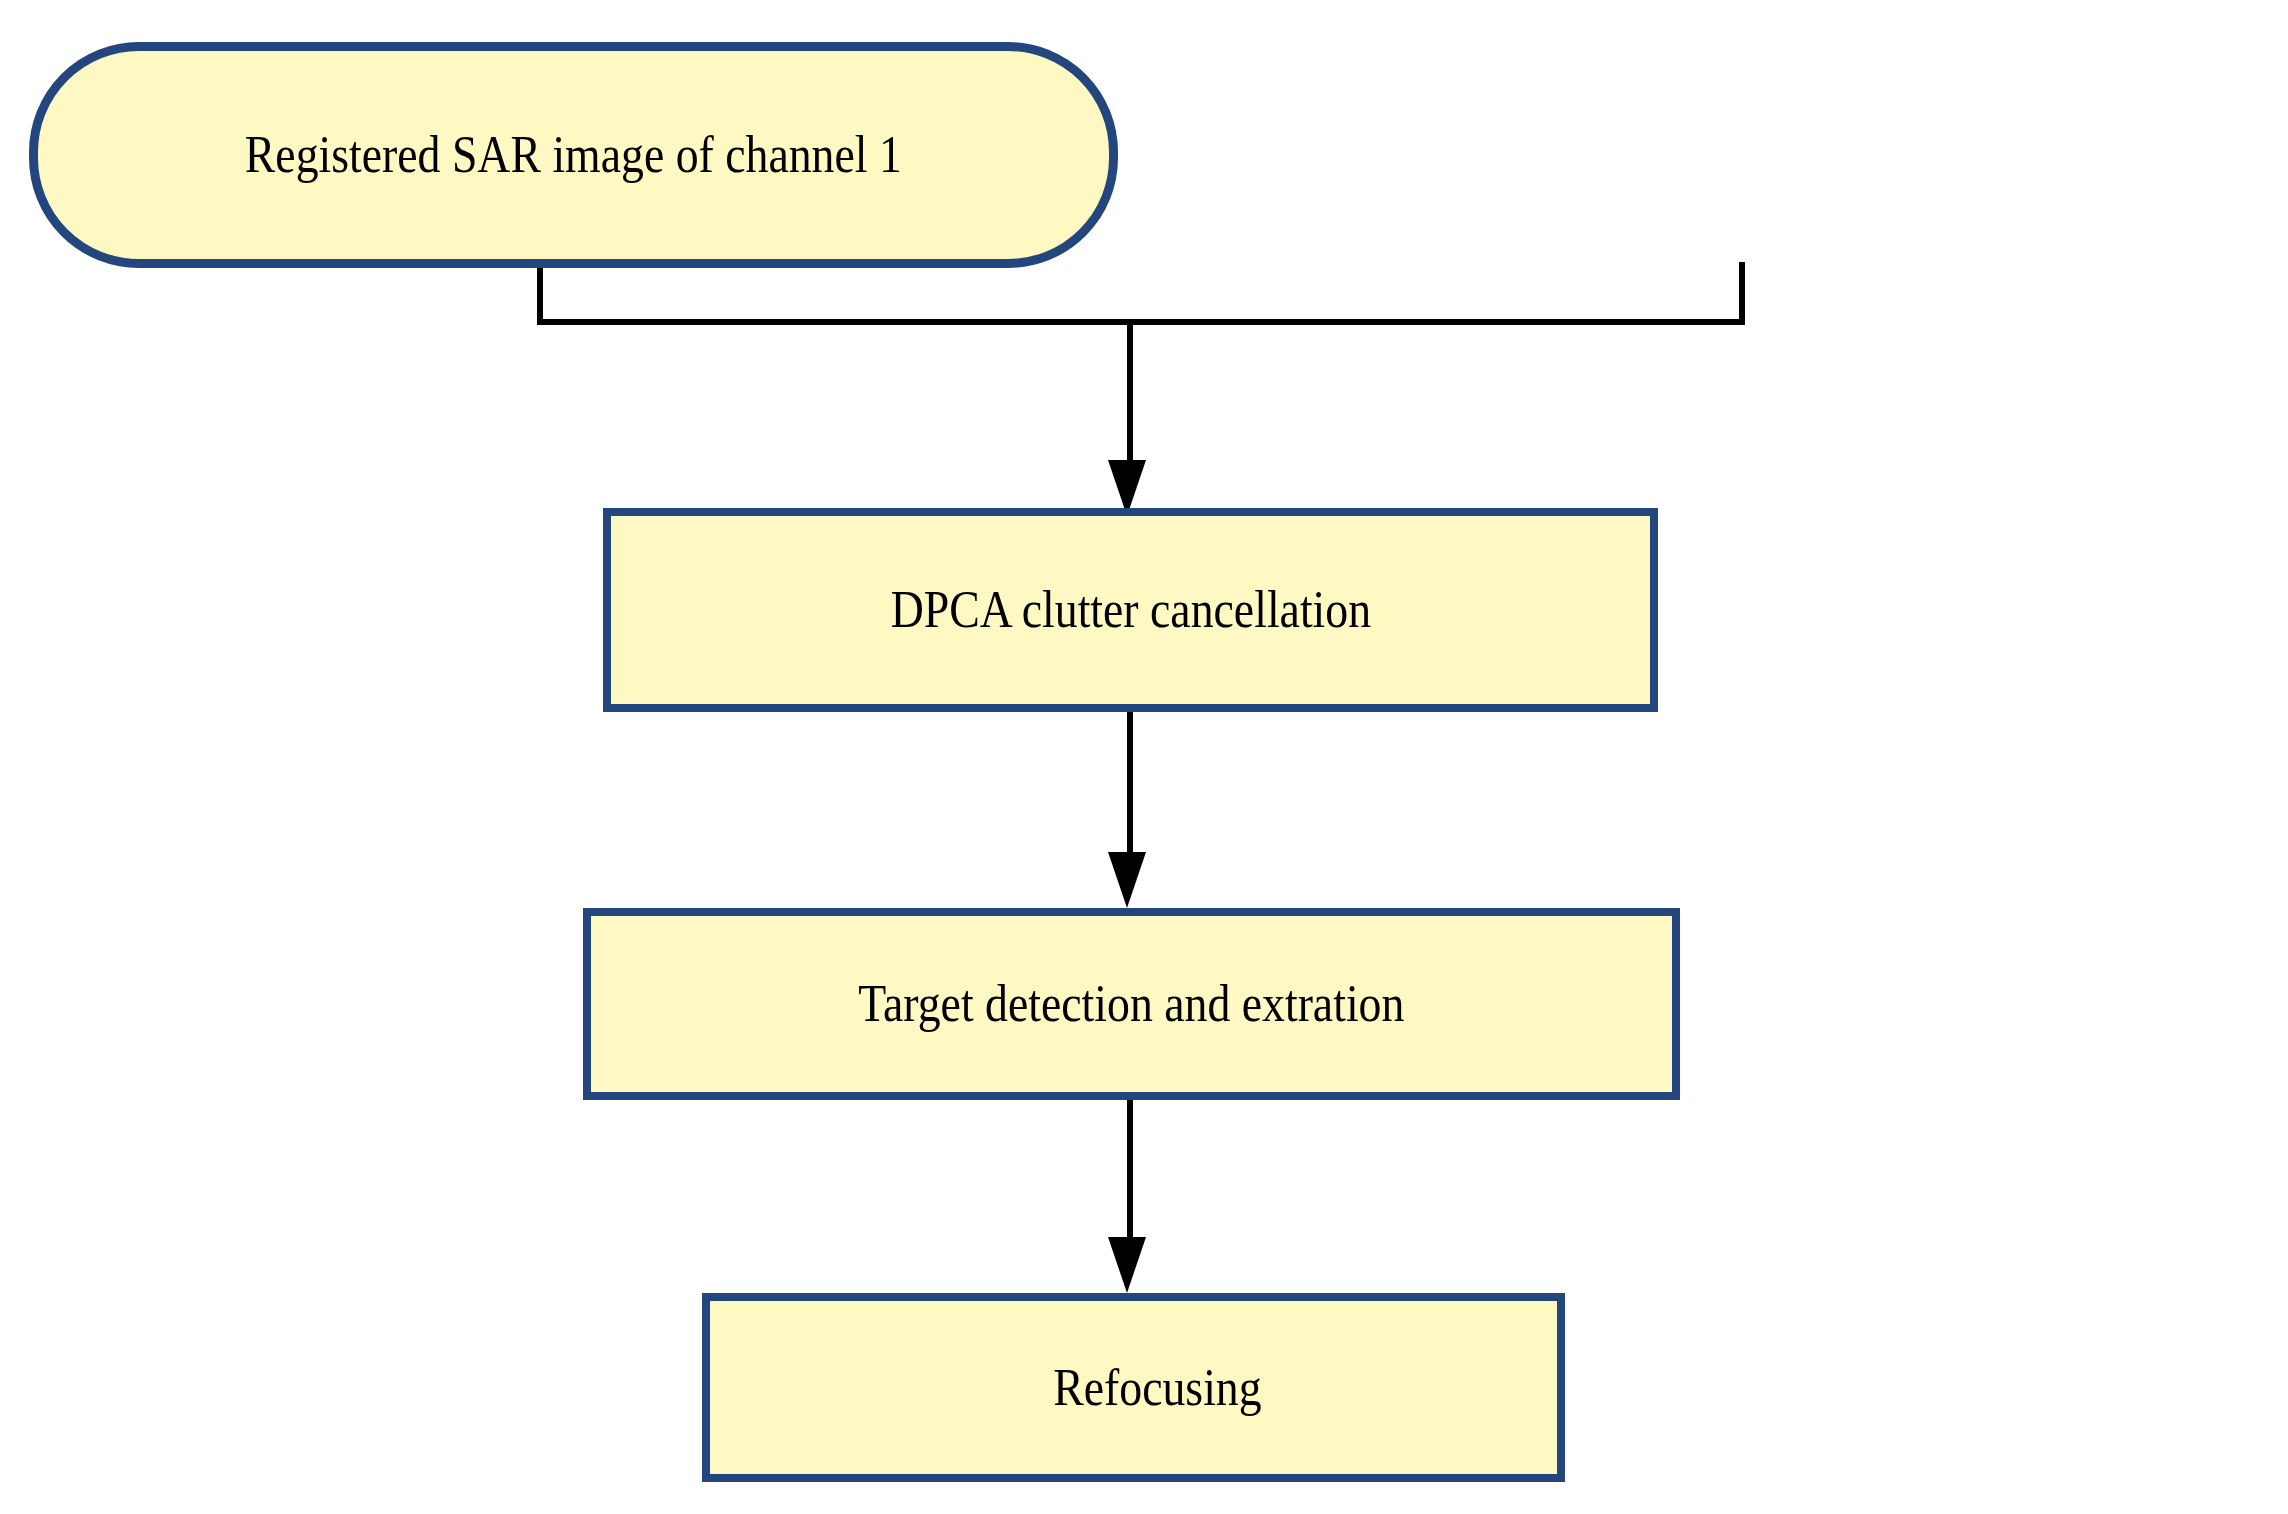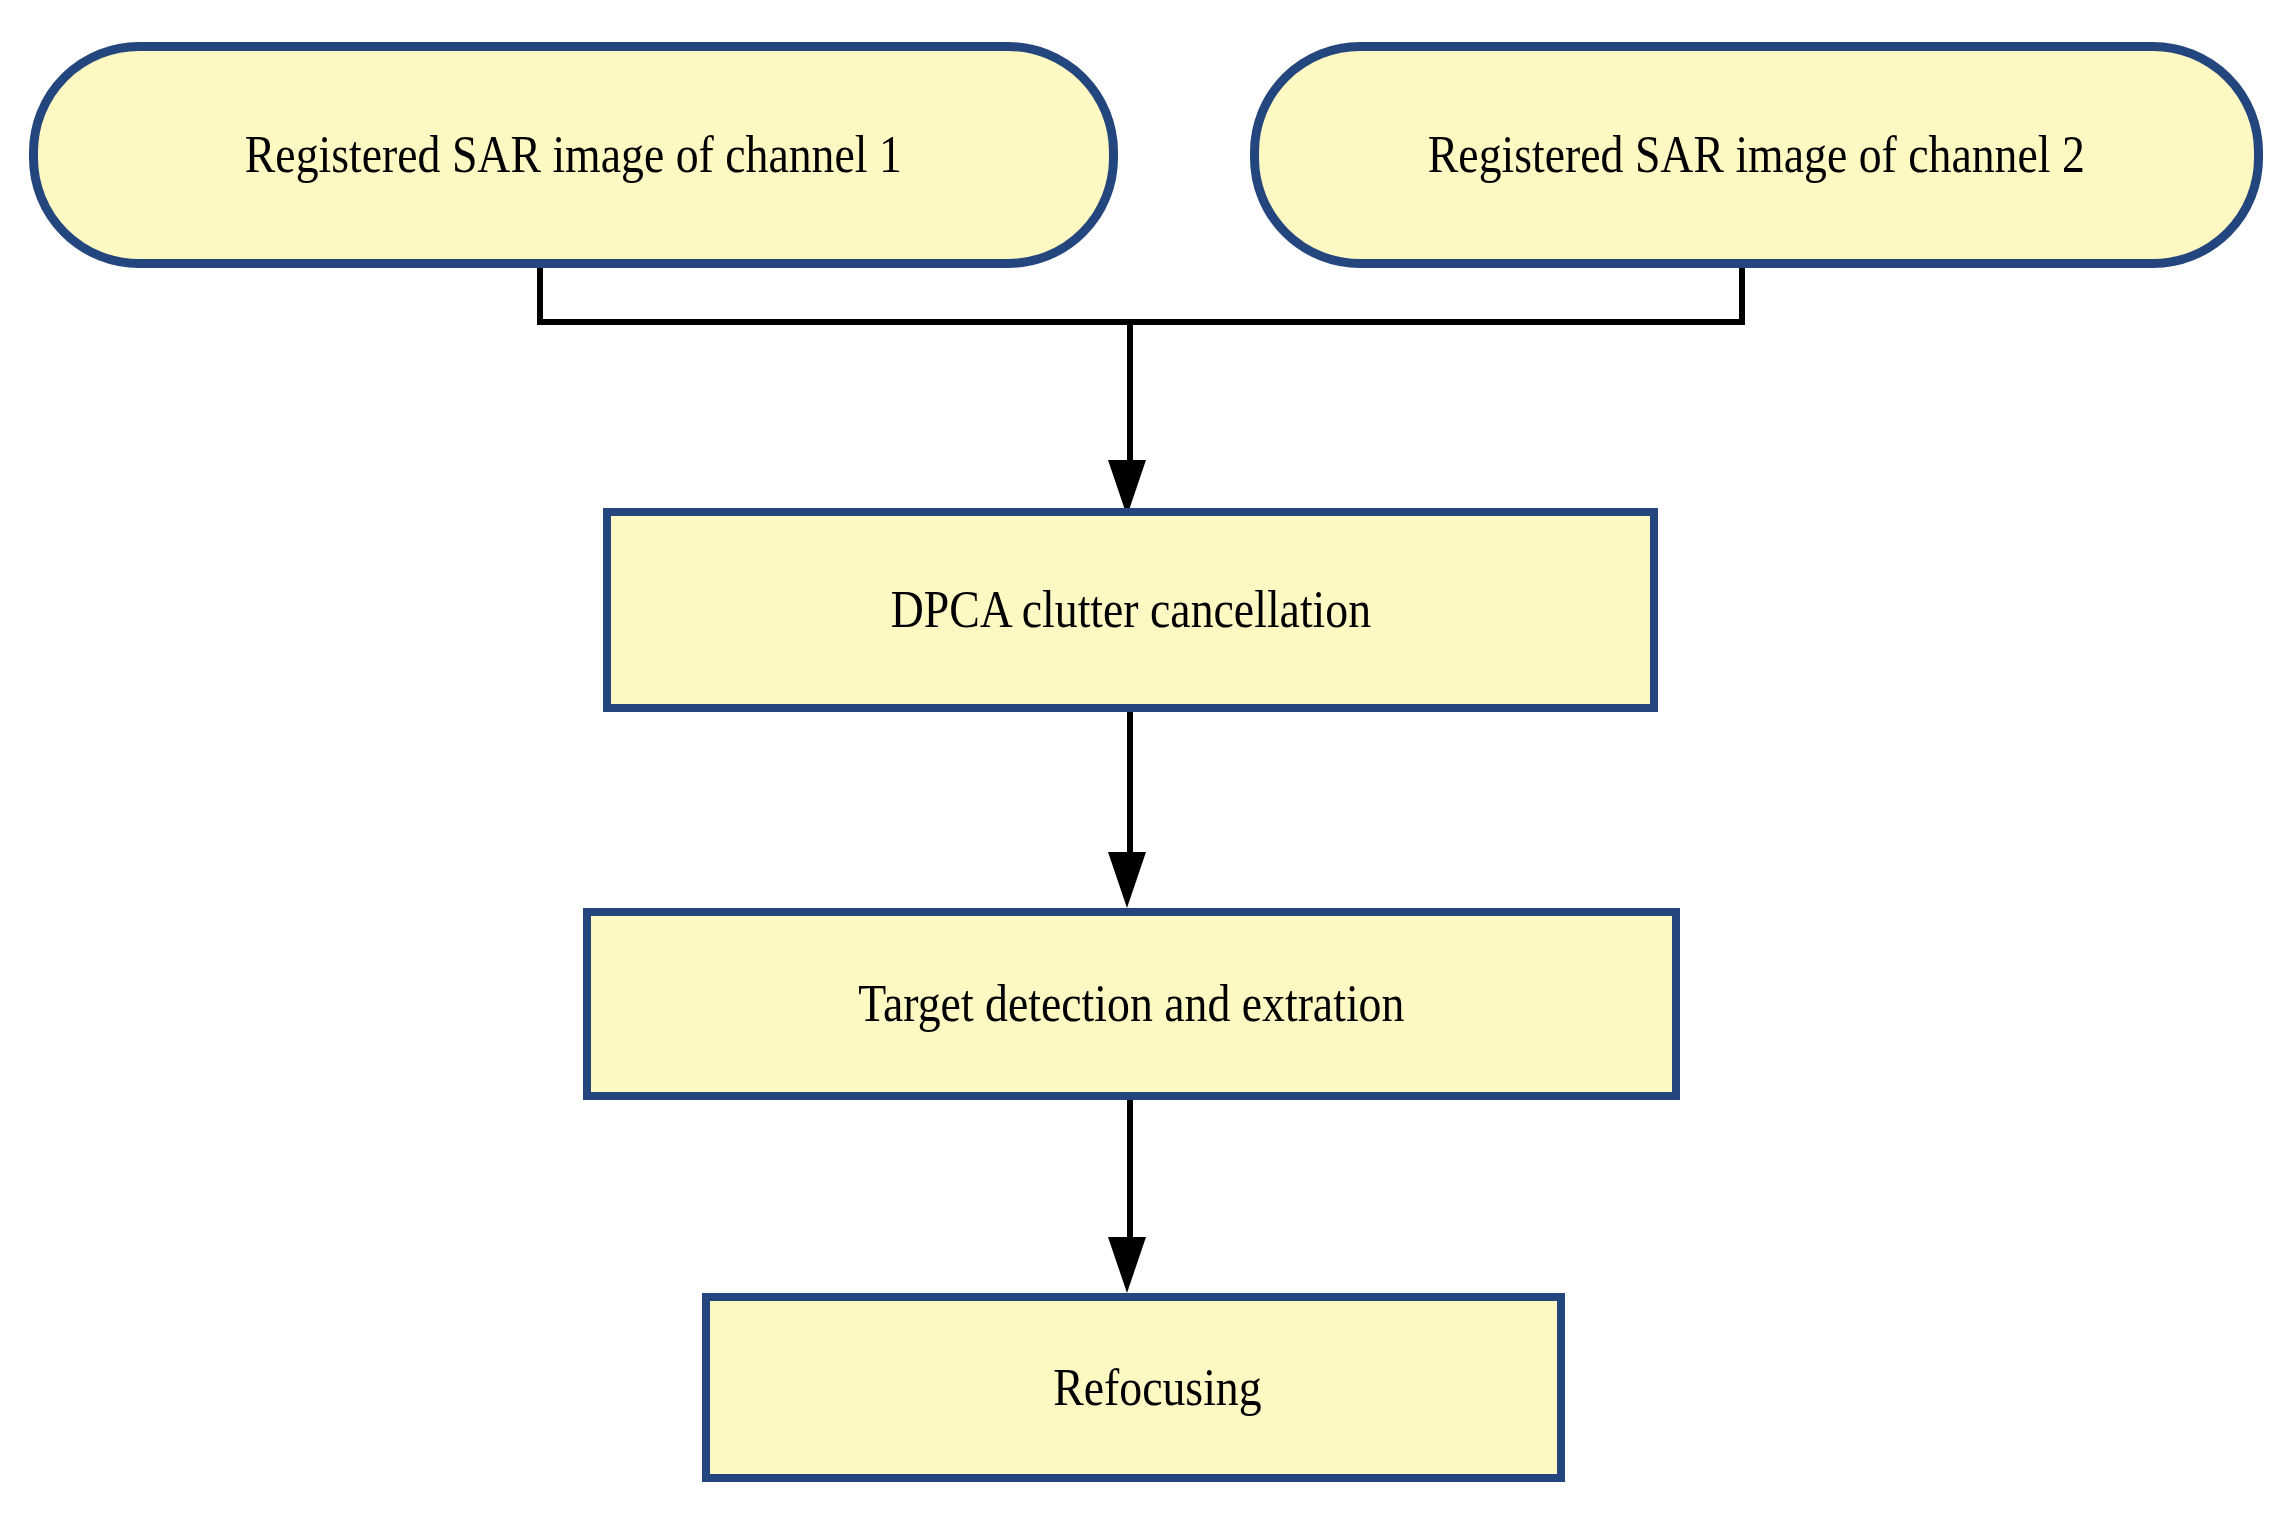--- a/index.html
+++ b/index.html
@@ -95,23 +95,20 @@
   <div class="conn conn-v" id="stem2" style="background: rgb(0, 0, 0);"></div>
   <div class="arrowhead" id="arrow2" style="border-top-color: rgb(0, 0, 0);"></div>
 
   <div class="conn conn-v" id="stem3" style="background: rgb(0, 0, 0);"></div>
   <div class="arrowhead" id="arrow3" style="border-top-color: rgb(0, 0, 0);"></div>
 
   <div class="node node-terminal" id="b1" style="border-color: rgb(36, 70, 126);">
     <span class="node-label">Registered SAR image of channel 1</span>
   </div>
 
-  <div class="node node-terminal" id="b2" style="border-color: rgb(36, 70, 126);">
-    <span class="node-label">Registered SAR image of channel 2</span>
-  </div>
 
   <div class="node node-process" id="b3" style="border-color: rgb(36, 70, 126);">
     <span class="node-label">DPCA clutter cancellation</span>
   </div>
 
   <div class="node node-process" id="b4" style="border-color: rgb(36, 70, 126);">
     <span class="node-label">Target detection and extration</span>
   </div>
 
   <div class="node node-process" id="b5" style="border-color: rgb(36, 70, 126); padding-left: 48px;">

